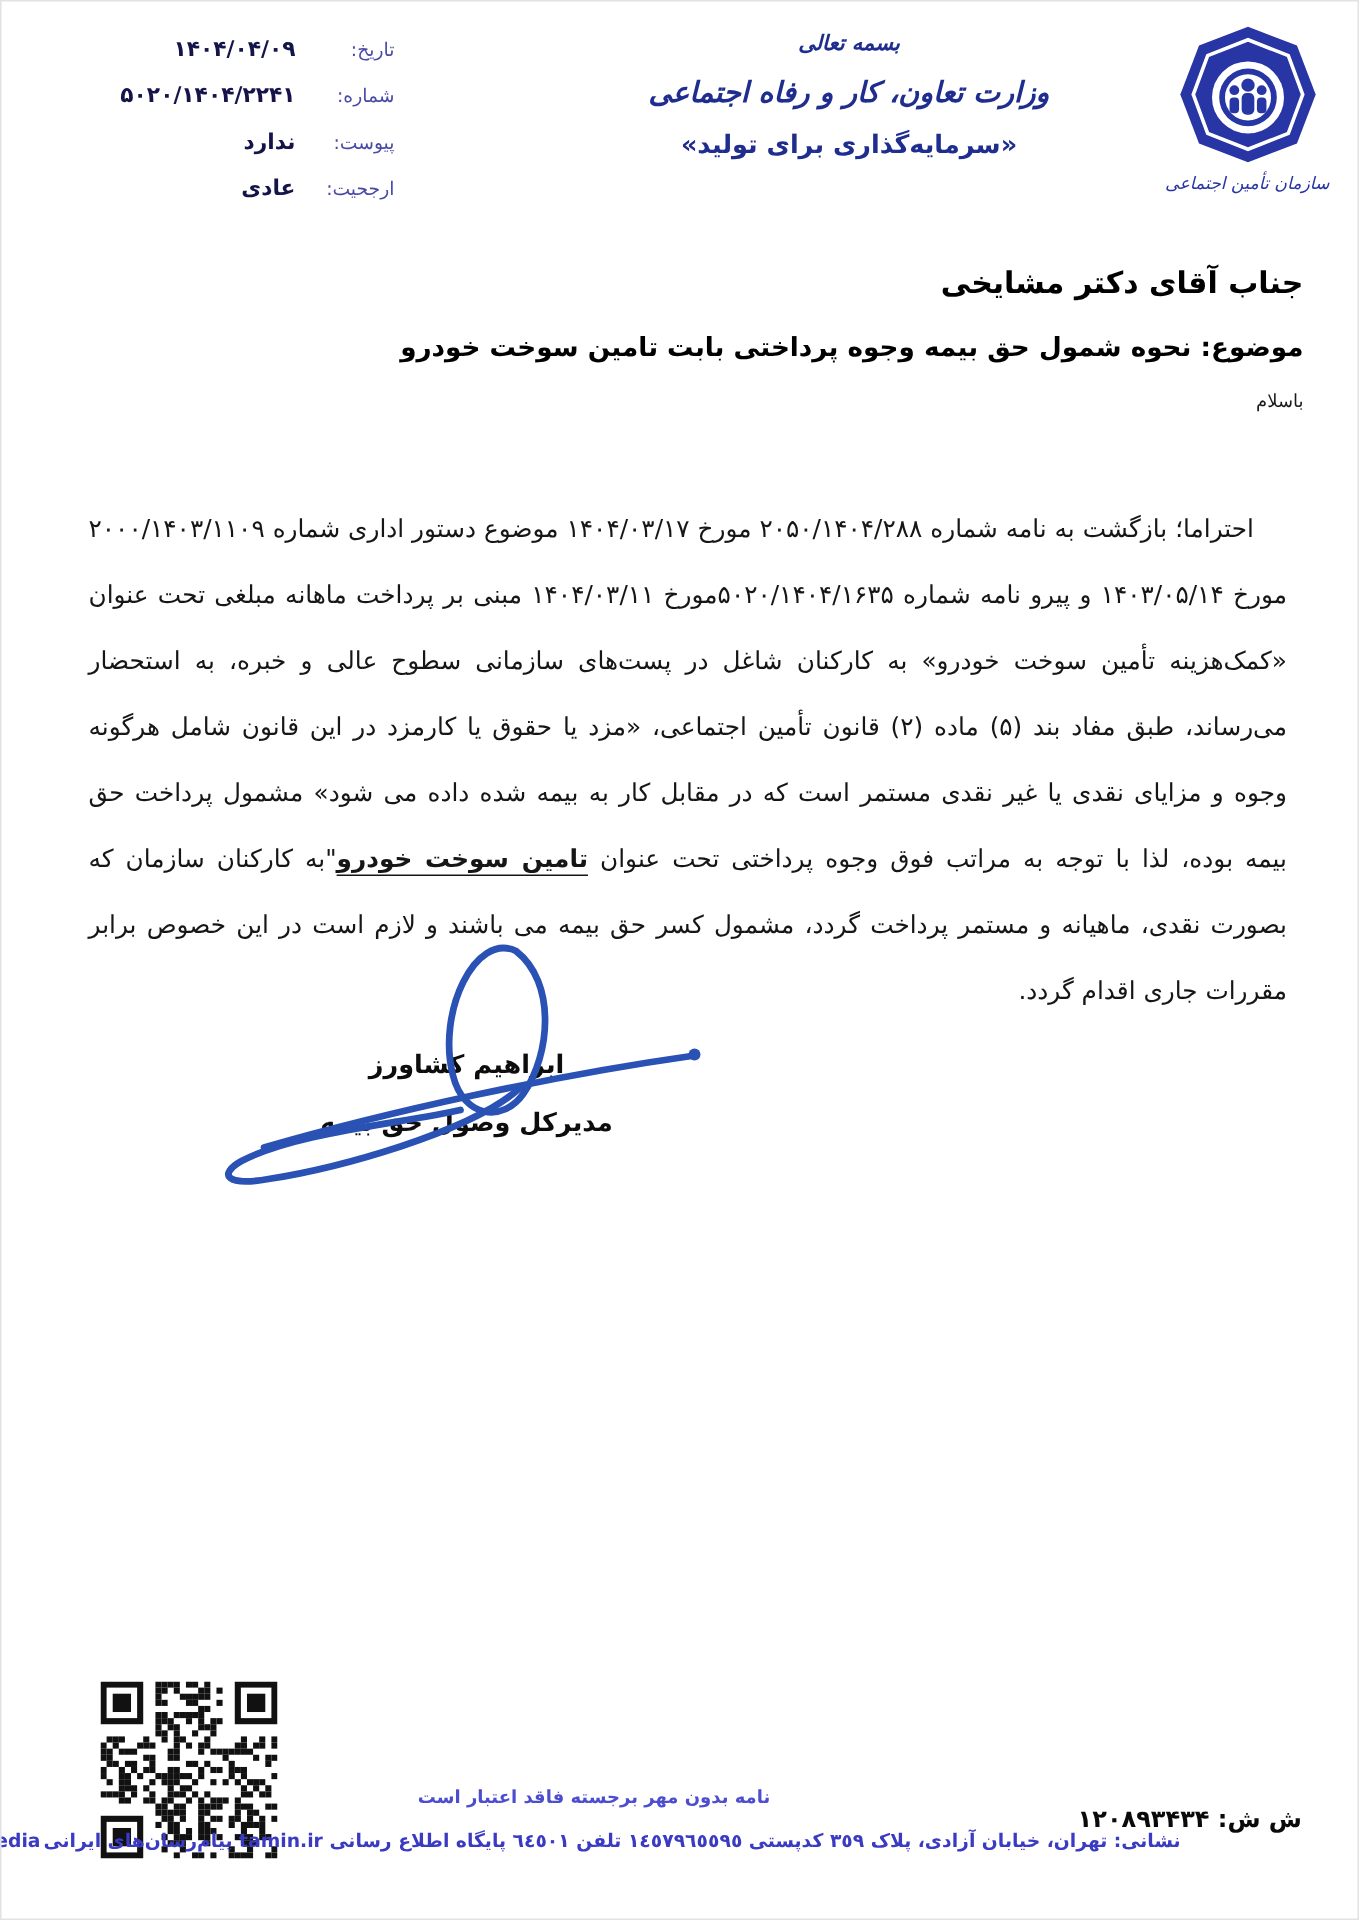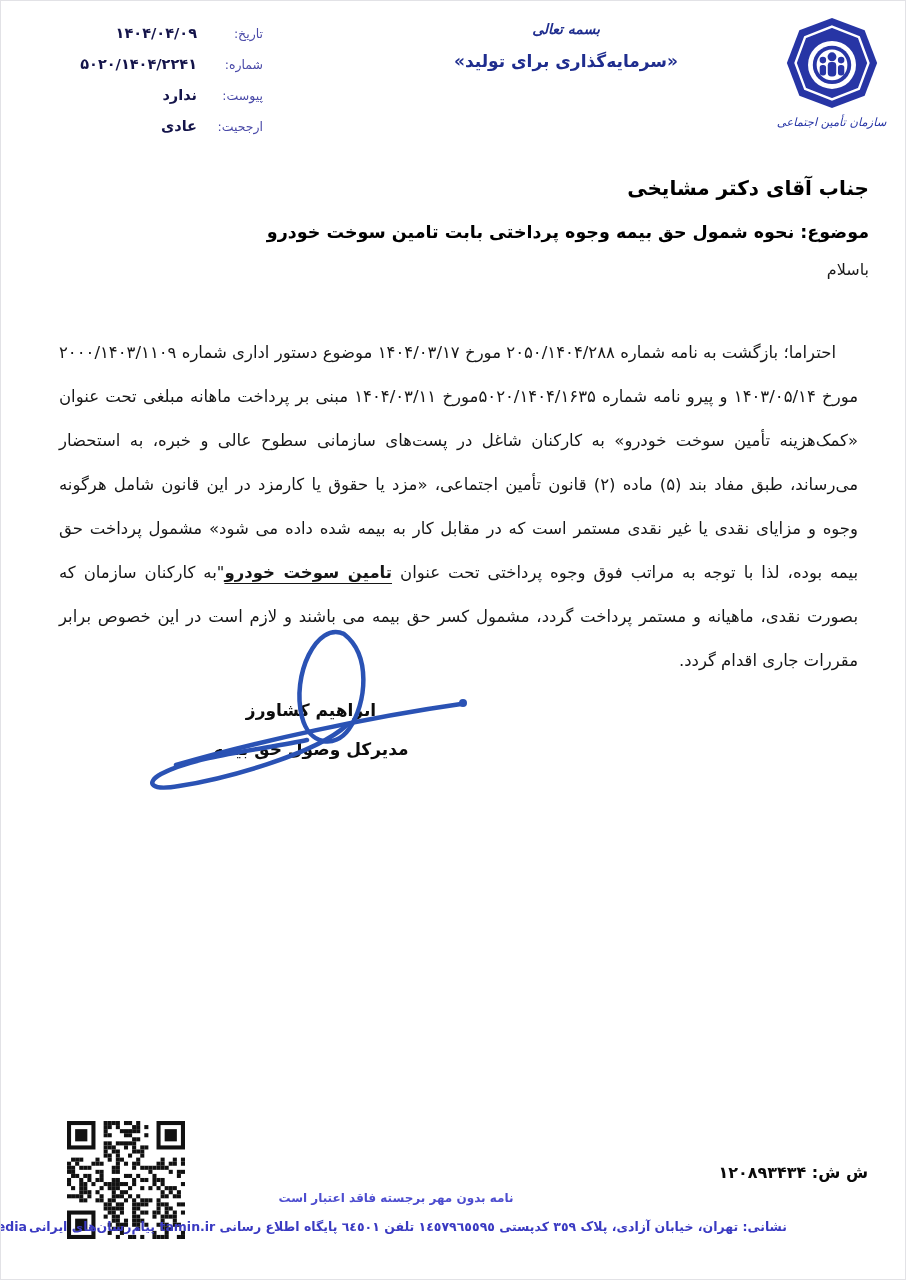--- a/index.html
+++ b/index.html
@@ -23,38 +23,38 @@
   .bismillah{font-size:14px;font-weight:bold;font-style:italic;margin-bottom:14px;}
   .ministry{font-size:19px;font-weight:bold;font-style:italic;margin-bottom:14px;}
   .slogan{font-size:17px;font-weight:bold;}
   .logo-block{position:absolute;top:14px;left:758px;width:145px;text-align:center;}
   .logo-block svg{display:block;margin:0 auto;}
   .org-name{font-size:11.5px;font-weight:normal;font-style:italic;color:#2735a5;margin-top:4px;}
   
   .recipient{position:absolute;top:168px;right:36px;left:36px;text-align:right;direction:rtl;color:#000;}
   .rec-line{font-size:20px;font-weight:bold;line-height:1.95;}
   .subject{font-size:17.5px;font-weight:bold;margin-top:14px;}
-  .salutation{font-size:16px;margin-top:18px;font-weight:normal;color:#1a1a1a;}
+  .salutation{font-size:12px;margin-top:18px;font-weight:normal;color:#1a1a1a;}
   
   .body-text{
     position:absolute;top:330px;right:47px;left:58px;
     direction:rtl;text-align:justify;
     font-size:16.5px;line-height:44px;color:#161616;
     text-indent:22px;
   }
   .body-text .hl{font-weight:bold;text-decoration:underline;text-underline-offset:5px;}
   
   .sig-text{position:absolute;left:190px;top:690px;width:240px;text-align:center;
     font-weight:bold;font-size:17px;line-height:2.3;color:#0d0d0d;z-index:2;}
   .sig-ink{position:absolute;left:138px;top:612px;z-index:3;pointer-events:none;}
   
   .qr{position:absolute;left:66px;top:1120px;width:118px;height:118px;}
   .validity{position:absolute;left:225px;top:1190px;width:340px;text-align:center;
     color:#4d4dcf;font-size:12px;font-weight:bold;}
-  .shsh{position:absolute;left:695px;top:1162px;width:172px;text-align:right;direction:rtl;
+  .shsh{position:absolute;left:695px;top:1202px;width:172px;text-align:right;direction:rtl;
     color:#0a0a0a;font-size:16px;font-weight:bold;white-space:nowrap;}
   .address{position:absolute;left:110px;top:1218px;width:676px;text-align:center;direction:rtl;
     color:#3a3ac2;font-size:12.5px;font-weight:bold;white-space:nowrap;}
   .address bdi{margin-right:2px;}
 </style>
 </head>
 <body>
 
 <div class="page">
 
@@ -72,20 +72,21 @@
       <span class="field-value">ندارد</span>
     </div>
     <div class="field-row">
       <span class="field-label">ارجحیت:</span>
       <span class="field-value">عادی</span>
     </div>
   </div>
 
   <div class="center-head">
     <div class="bismillah">بسمه تعالی</div>
+    <div class="ministry">وزارت تعاون، کار و رفاه اجتماعی</div>
     <div class="slogan">«سرمایه‌گذاری برای تولید»</div>
   </div>
 
   <div class="logo-block">
     <svg width="96" height="96" viewBox="0 0 100 100">
       <polygon points="50,3 84,16 97,50 84,84 50,97 16,84 3,50 16,16" fill="#2735a5"></polygon>
       <polygon points="50,12 78,23 88,50 78,77 50,88 22,77 12,50 22,23" fill="#2735a5" stroke="#ffffff" stroke-width="2.5"></polygon>
       <circle cx="50" cy="52" r="25" fill="#ffffff"></circle>
       <circle cx="50" cy="52" r="20" fill="#2735a5"></circle>
       <circle cx="50" cy="52" r="16" fill="#ffffff"></circle>

